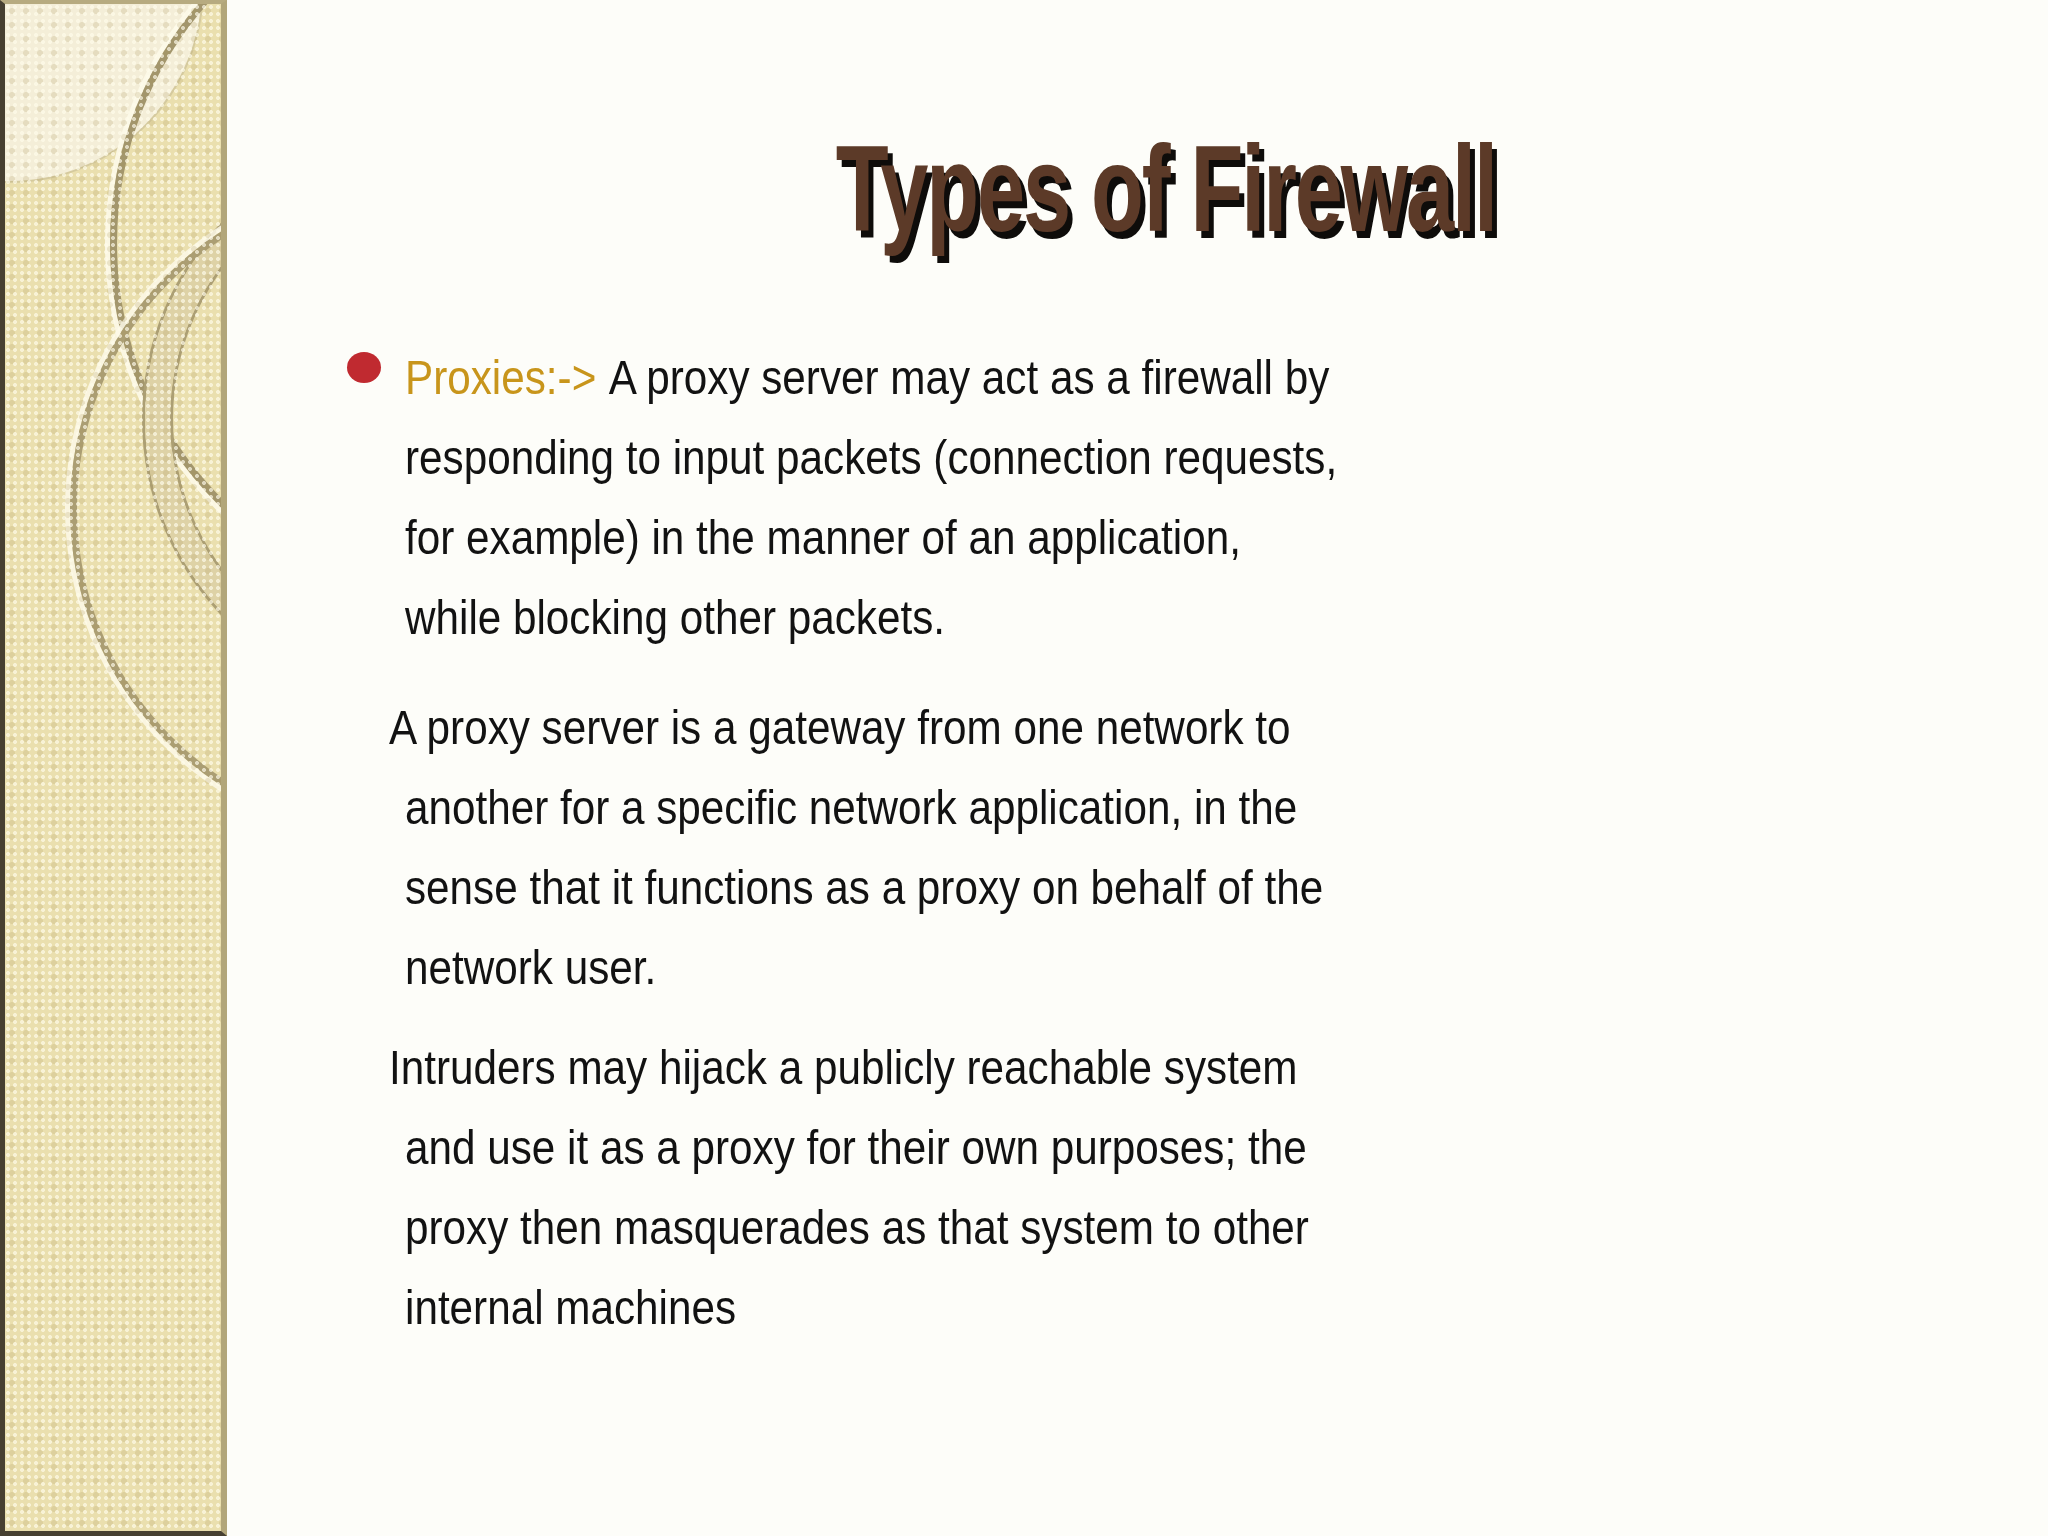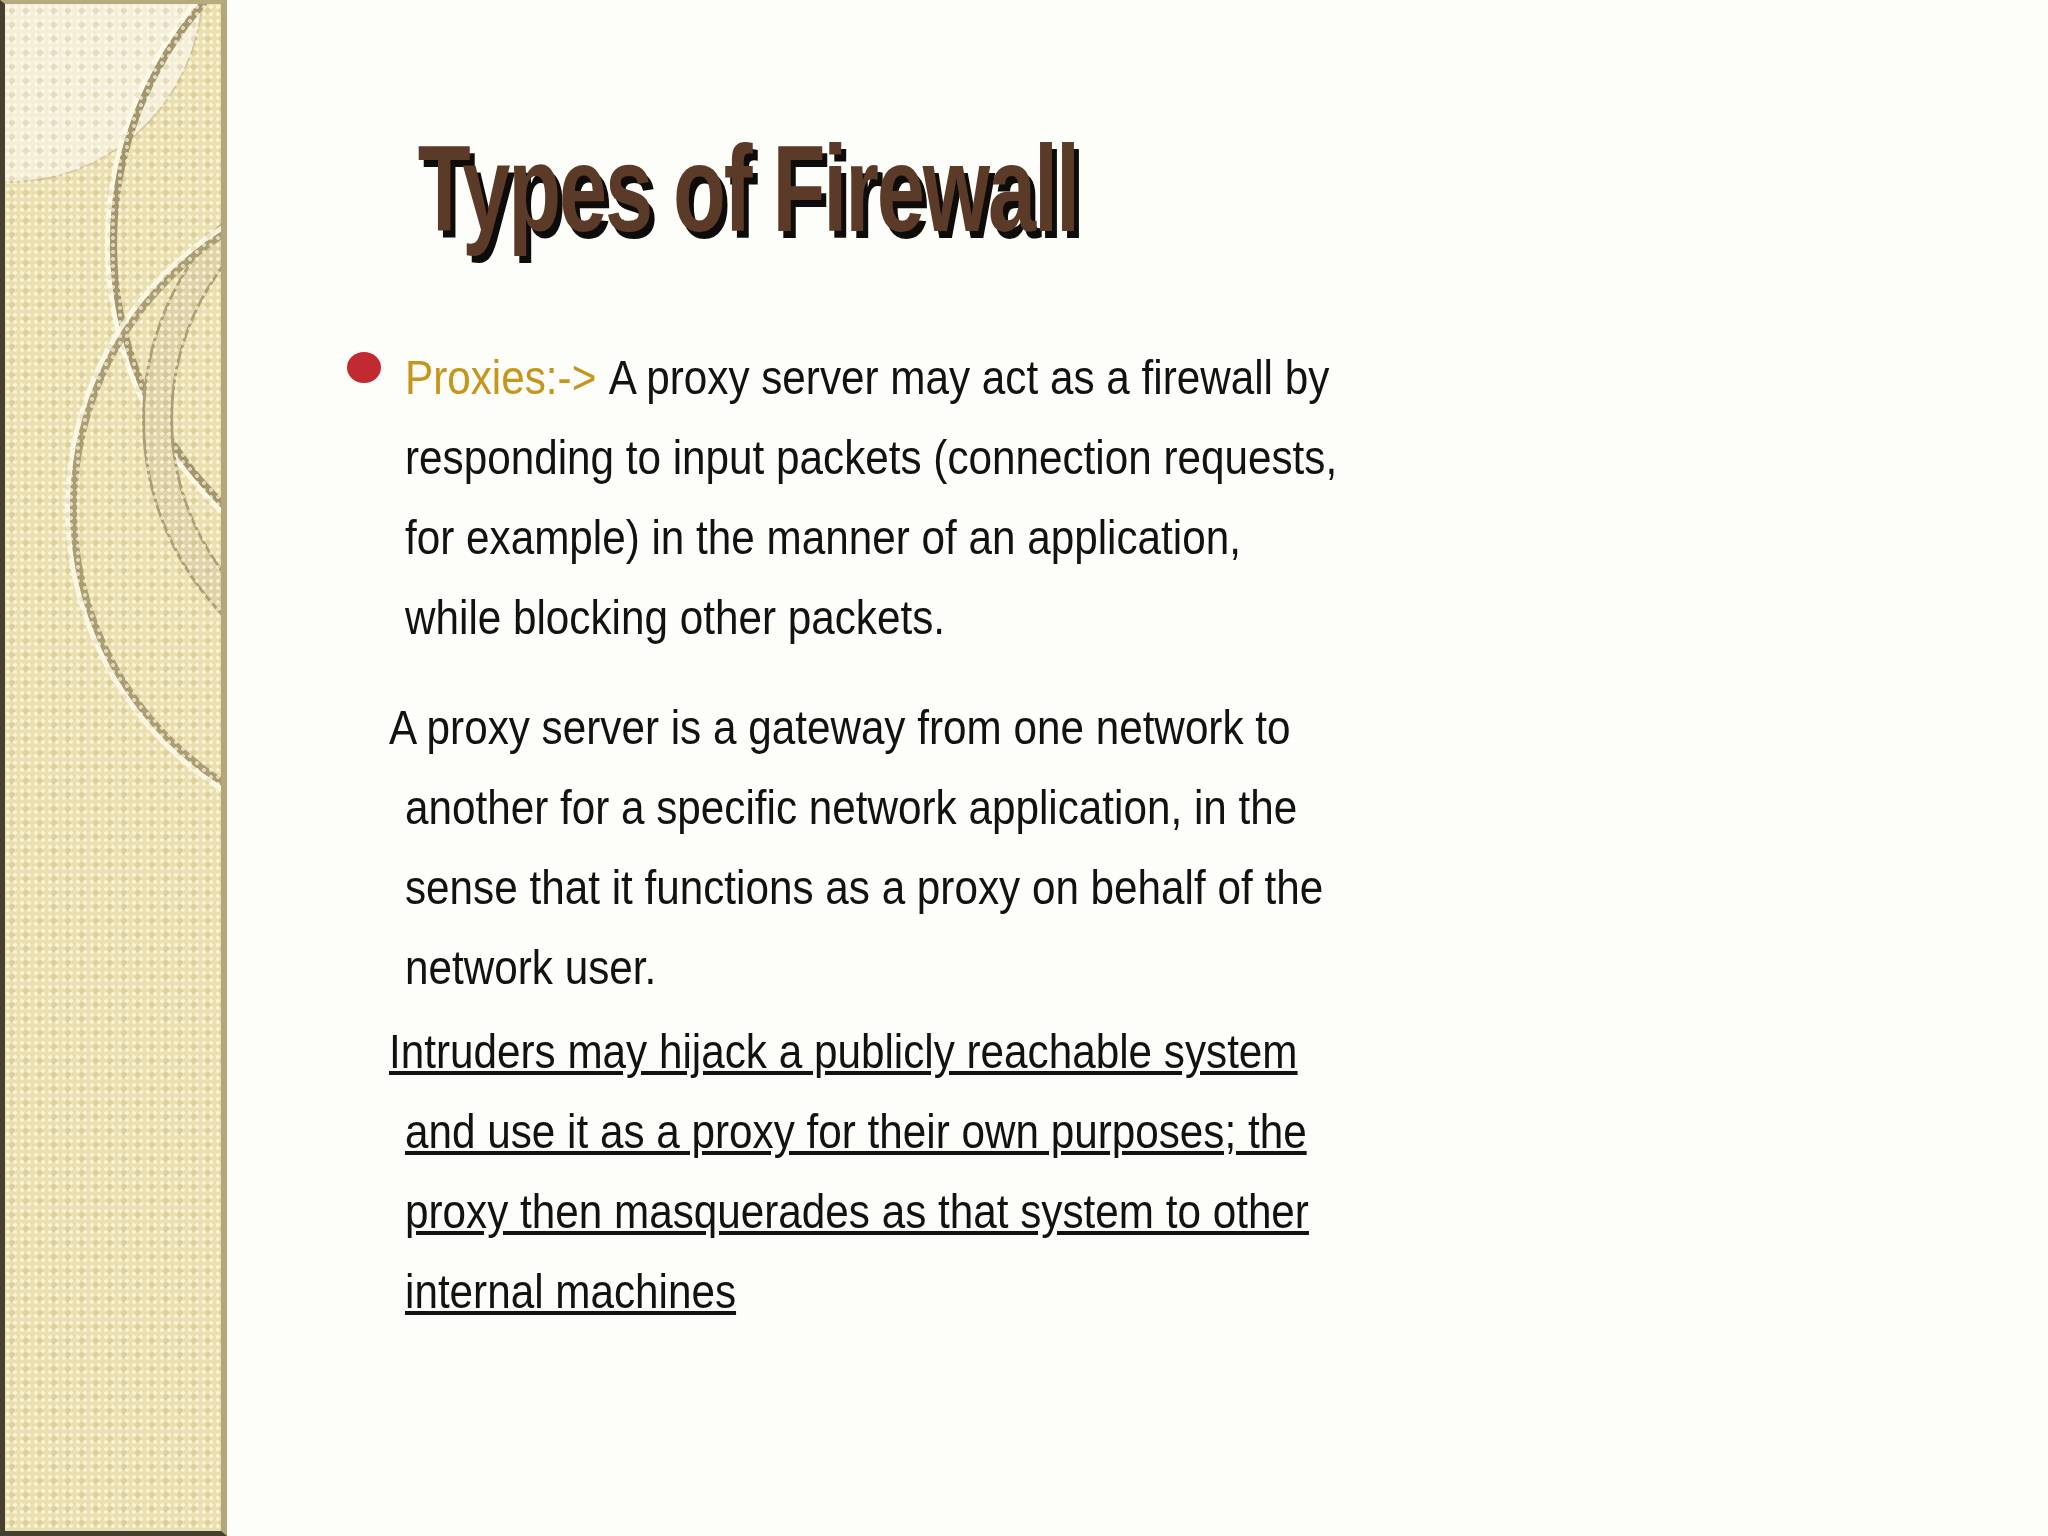--- a/index.html
+++ b/index.html
@@ -15,21 +15,21 @@
   
   .content-area {
     position: absolute; left: 227px; top: 0; right: 0; bottom: 0;
     background: var(--content-background, #fdfdf9);
   }
 
   
   .slide-title {
     position: absolute; left: 56px; right: 0; top: 128px;
     margin: 0;
-    text-align: left;
+    text-align: center;
     font-size: 122px; line-height: 1;
     font-weight: bold;
     letter-spacing: -3px;
     color: var(--title-text, #5c3a28);
     white-space: nowrap;
   }
   .slide-title .title-inner {
     display: inline-block;
     transform: scaleX(0.71);
     text-shadow: 7px 7px 0 var(--title-shadow, #0e0c0a);
@@ -40,21 +40,21 @@
     position: absolute; left: 178px; top: 338px;
     font-size: 48px; line-height: 80px;
     color: var(--body-text, #121212);
   }
   .line {
     white-space: nowrap;
     transform: scaleX(0.88);
     transform-origin: 0 50%;
   }
   .para-plain { margin-top: 30px; }
-  .para-plain.tight { margin-top: 4px; text-decoration: underline; }
+  .para-plain.tight { margin-top: 20px; }
   .para-plain .line.first-line { margin-left: -16px; }
   .lead {
     color: var(--lead-text, #c8951b);
     margin-right: 14px;
   }
   .bullet {
     position: absolute;
     left: -58px; top: 14px;
     width: 34px; height: 31px;
     border-radius: 50%;

